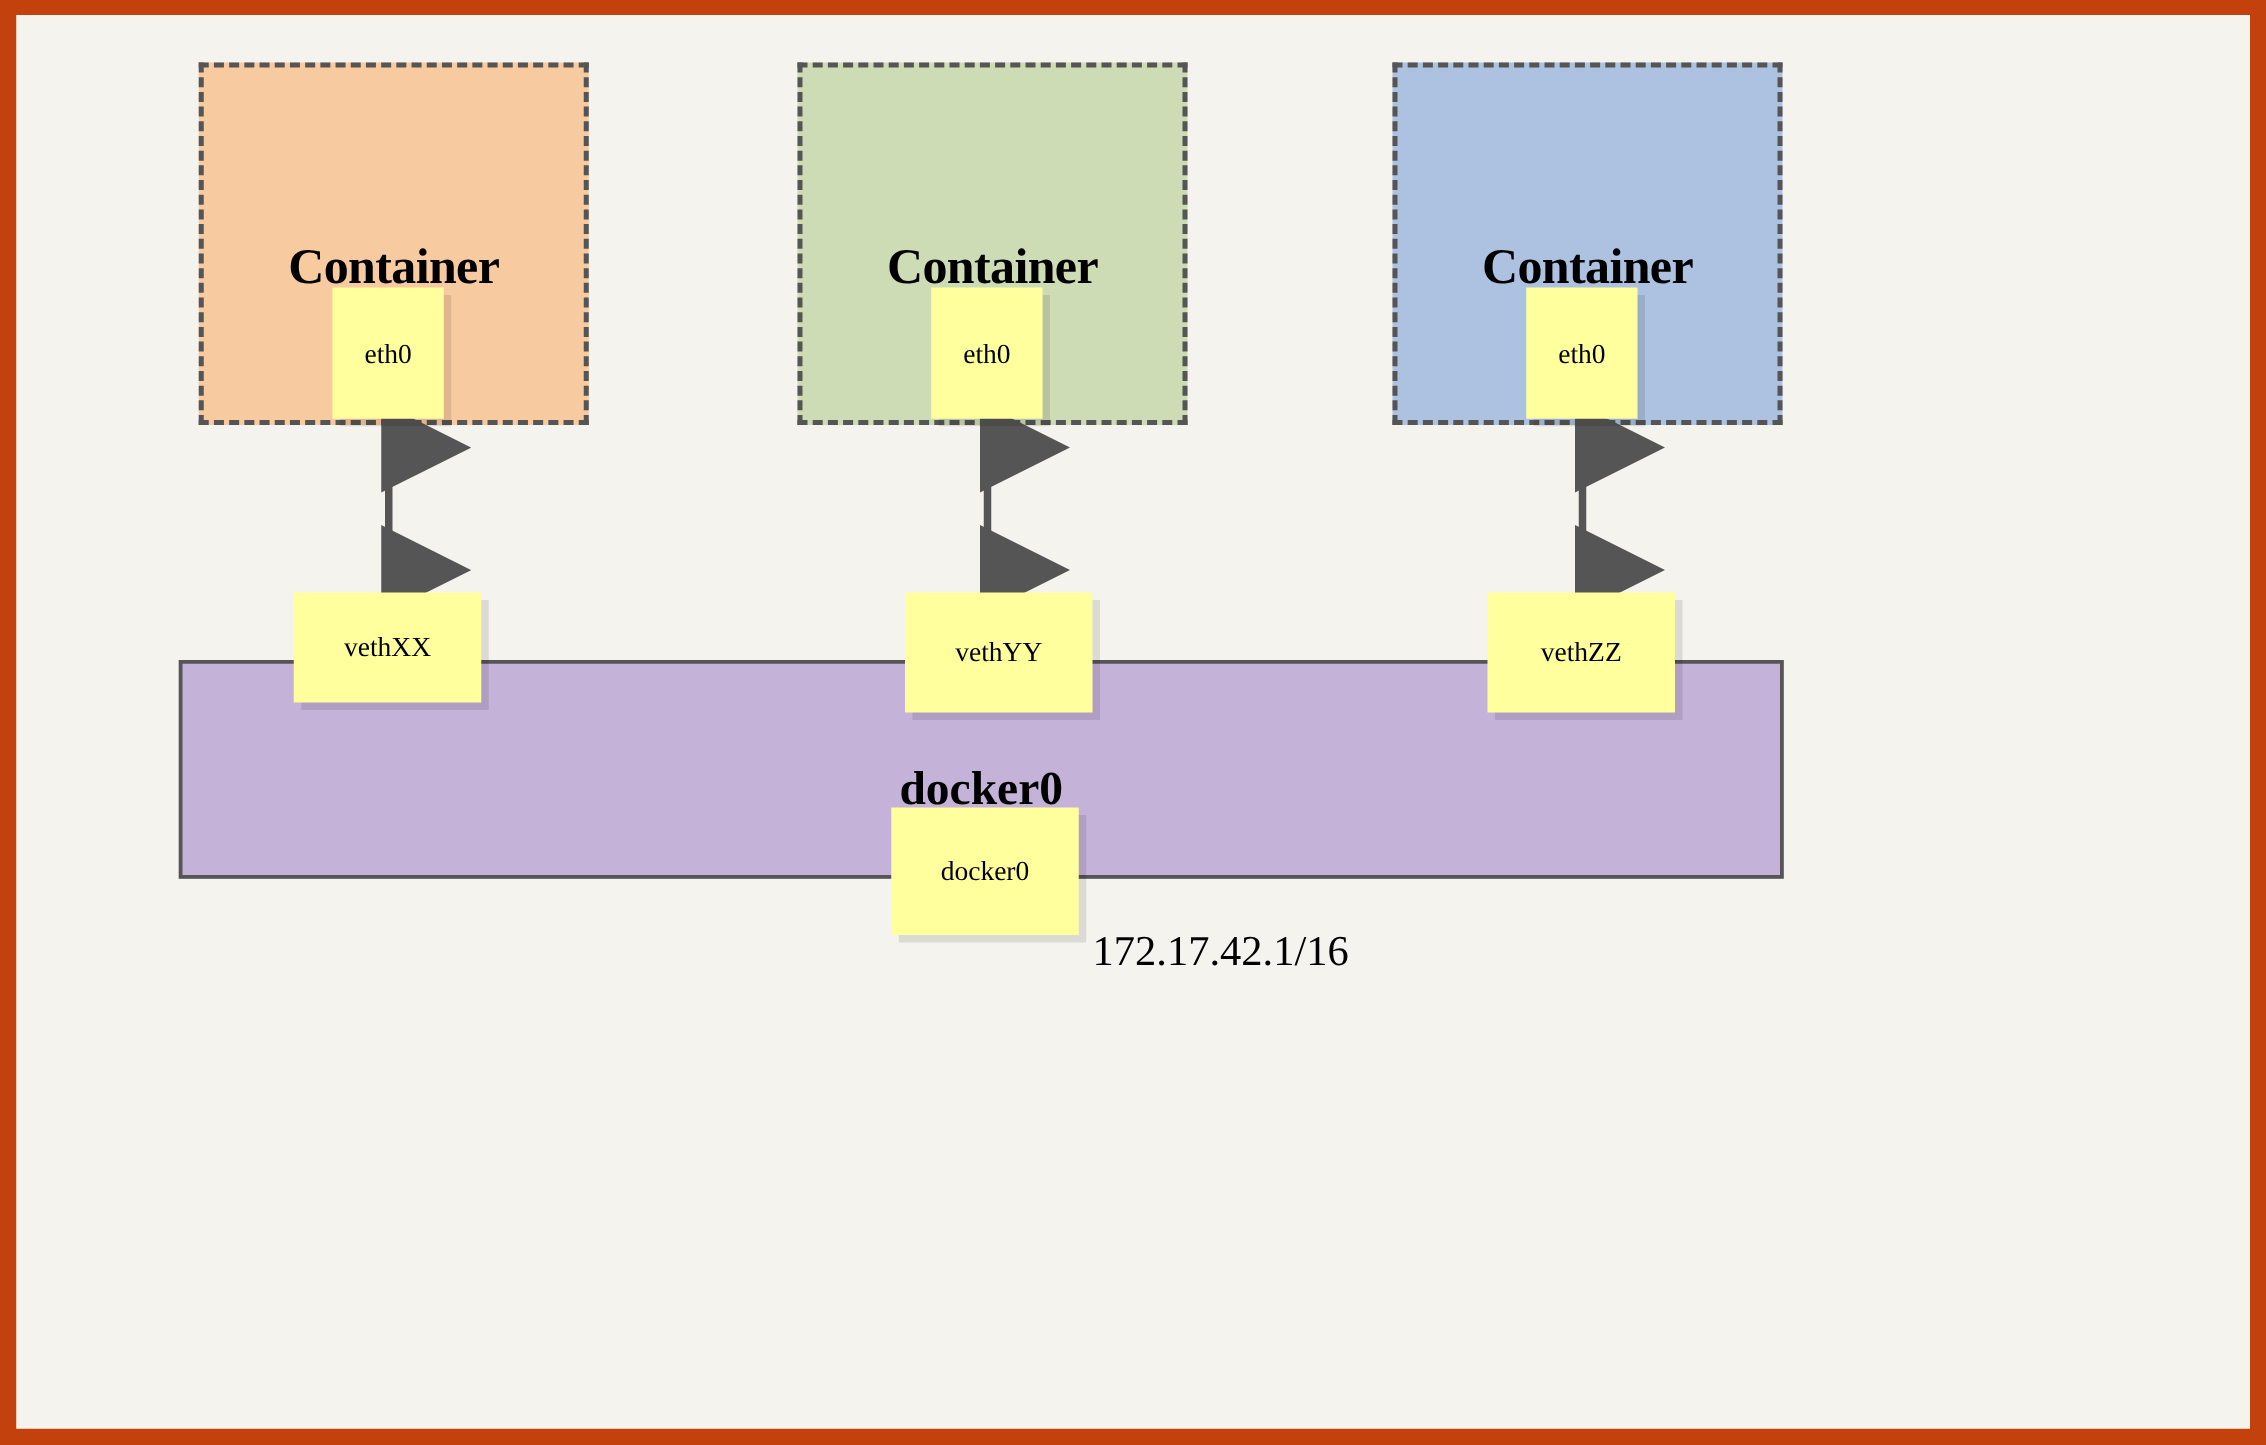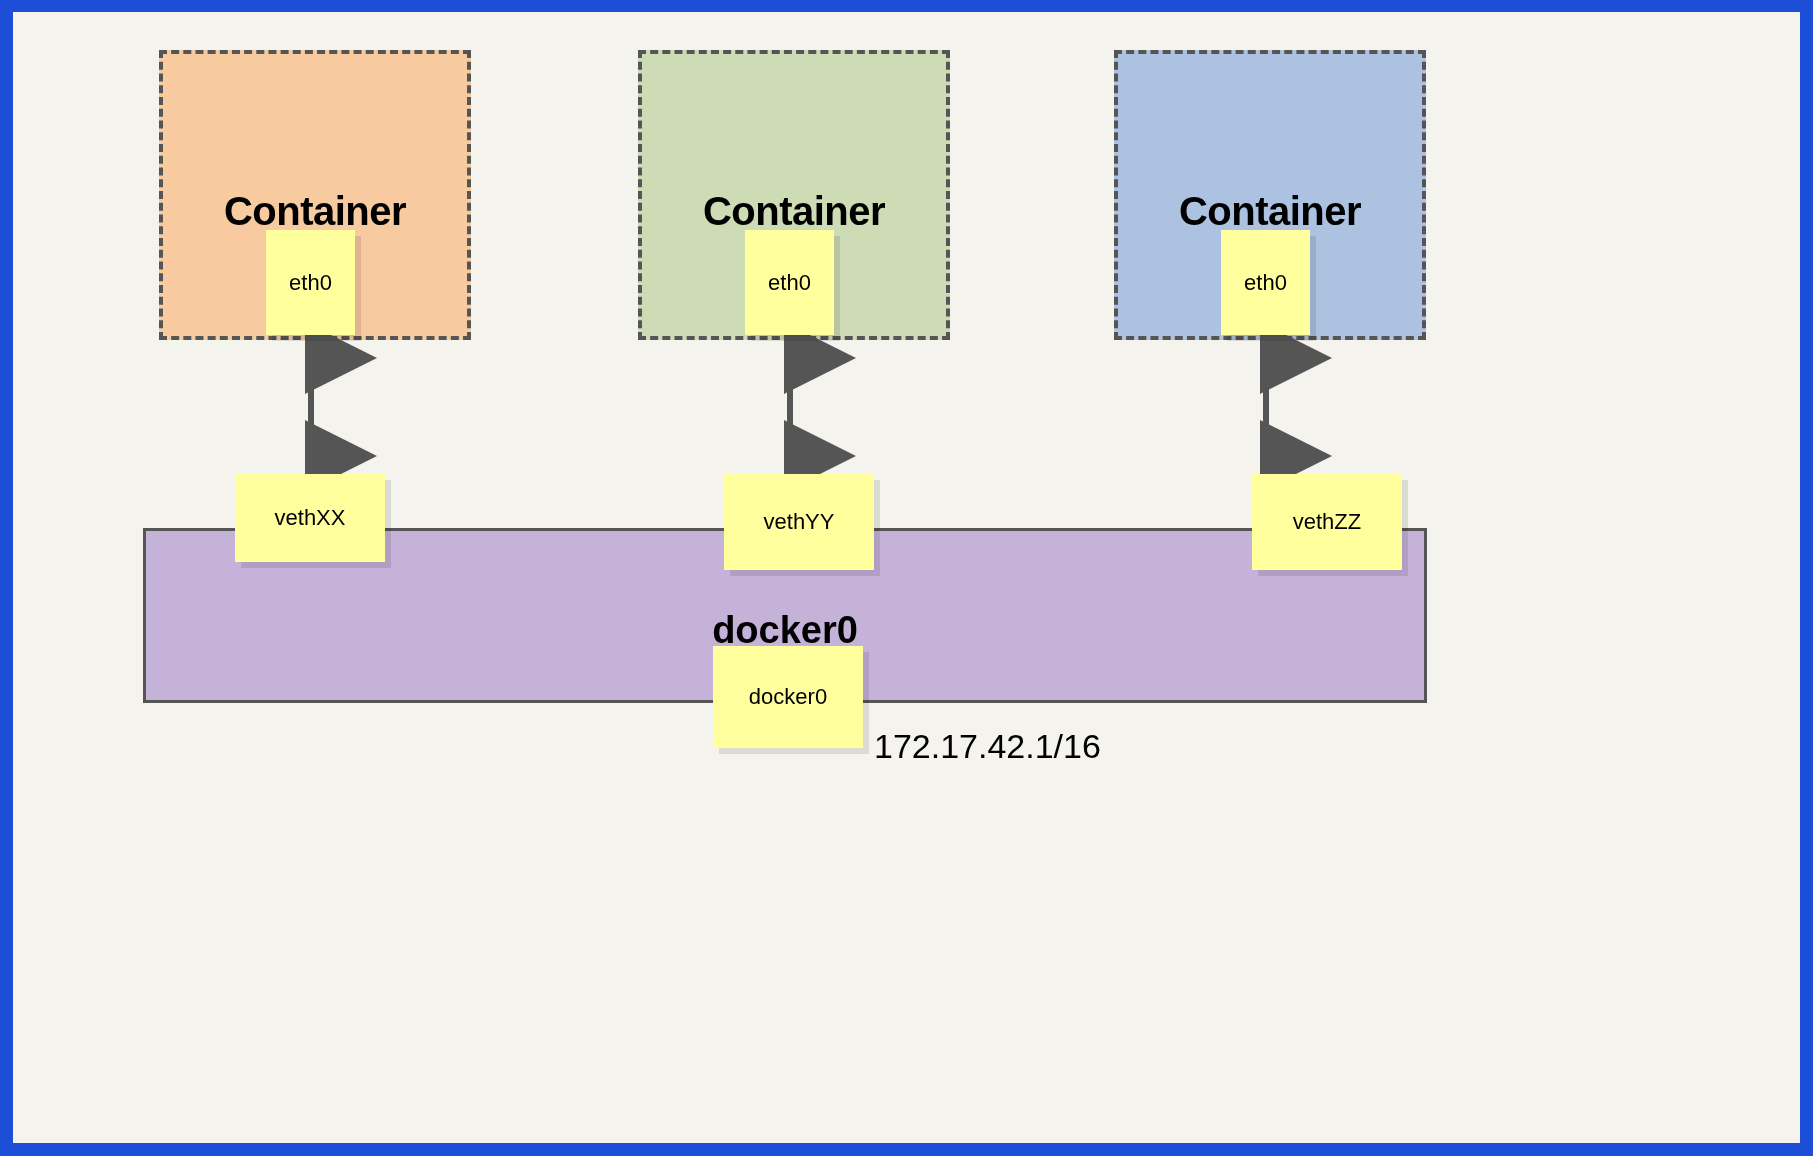--- a/index.html
+++ b/index.html
@@ -8,22 +8,23 @@
     background: #ffffff;
   }
   body {
     font-family: "Liberation Sans", sans-serif;
   }
   #frame {
     position: relative;
     width: 1813px;
     height: 1156px;
     box-sizing: border-box;
-    background: #1d4ed8;
+    background: #c2410c;
     overflow: hidden;
+    font-family: Liberation Serif, serif;
   }
   #canvas {
     position: absolute;
     left: 13px;
     top: 12px;
     width: 1787px;
     height: 1131px;
     background: #f4f3ee;
     overflow: hidden;
   }
@@ -89,20 +90,21 @@
     overflow: visible;
   }
 
   
   #ip-label {
     position: absolute;
     font-size: 34px;
     color: #000000;
     white-space: nowrap;
     z-index: 4;
+    margin-top: 16px;
   }
   #host-os {
     position: absolute;
     left: 0; right: 0;
     text-align: center;
     font-size: 76px;
     color: #111111;
     letter-spacing: 1px;
   }
 </style>
@@ -156,21 +158,21 @@
     <div id="bridge" style="left:130px; top:516px; width:1284px; height:175px;">
       <div id="bridge-title">docker0</div>
     </div>
 
     <div class="ybox" style="left:222px; top:462px; width:150px; height:88px;">
       <span>vethXX</span>
     </div>
     <div class="ybox" style="left:700px; top:462px; width:150px; height:96px;margin-left:11px;">
       <span>vethYY</span>
     </div>
-    <div class="ybox" style="left:1239px; top:462px; width:150px; height:96px;">
+    <div class="ybox" style="left:1177px; top:462px; width:150px; height:96px;">
       <span>vethZZ</span>
     </div>
 
     <div class="ybox" style="left:700px; top:634px; width:150px; height:102px;">
       <span>docker0</span>
     </div>
 
     <div id="ip-label" style="left:861px; top:715px;">172.17.42.1/16</div>
 
 

